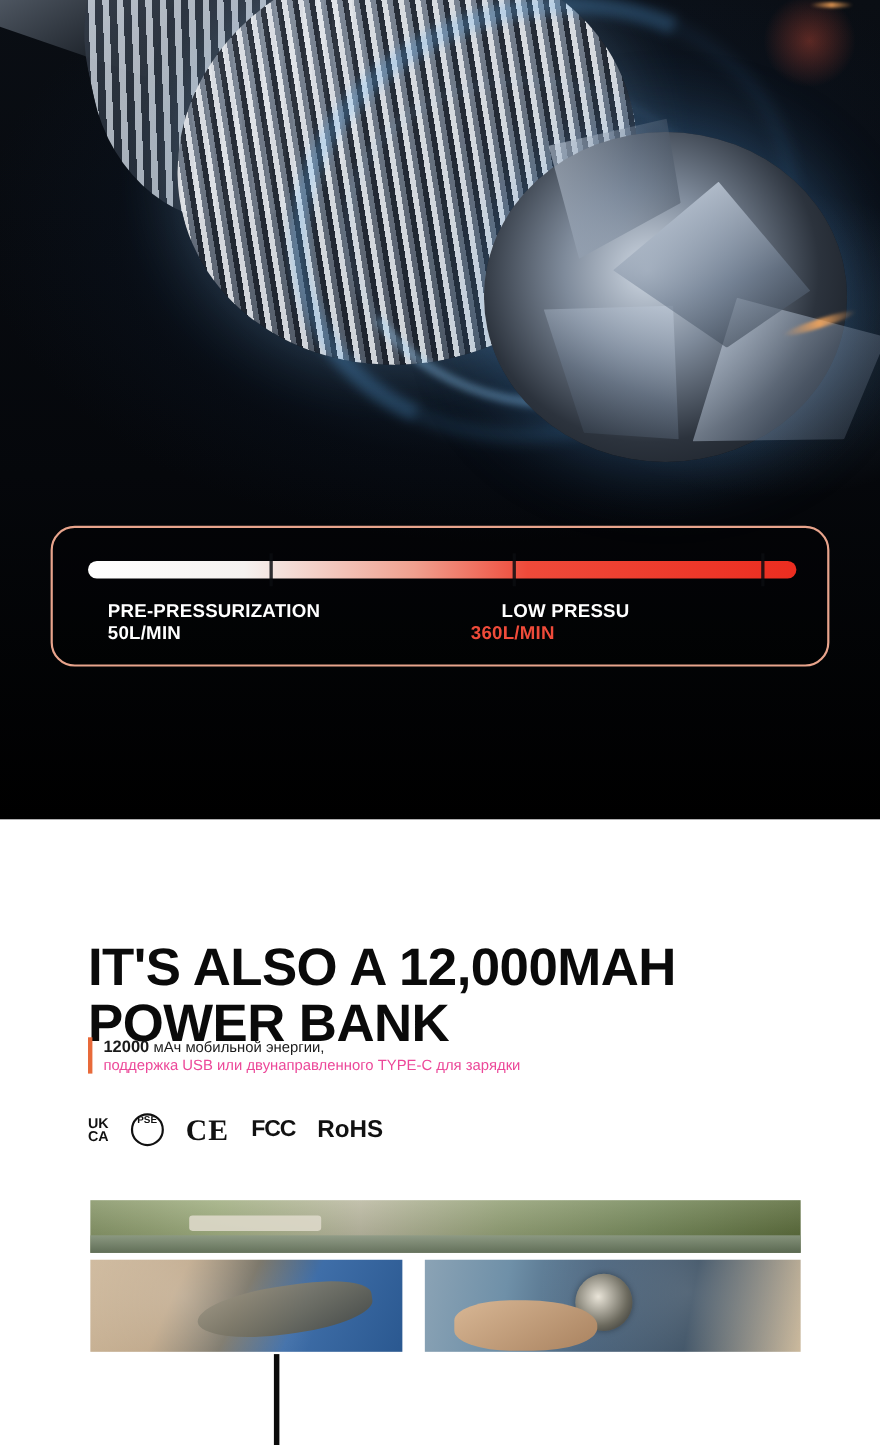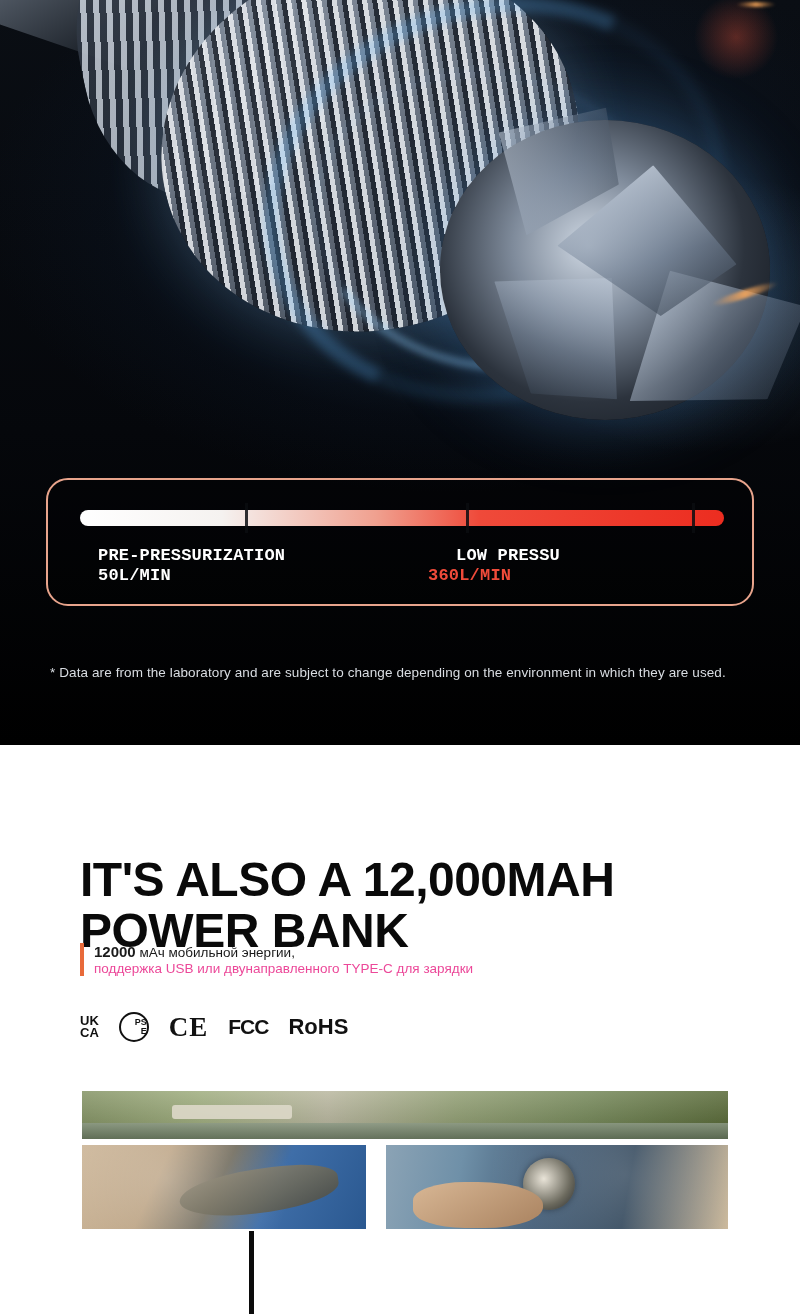--- a/index.html
+++ b/index.html
@@ -153,21 +153,20 @@
   }
   .labels {
     position: absolute;
     left: 50px; top: 66px;
     width: 660px; height: 50px;
   }
   .lab {
     position: absolute;
     top: 0;
     line-height: 1.15;
-    font-family: Liberation Mono, monospace;
   }
   .lab .t {
     font-size: 17px; font-weight: bold; letter-spacing: .2px;
     display: block;
   }
   .lab .v {
     font-size: 17px; font-weight: bold; letter-spacing: .2px;
     display: block;
   }
   .lab.l1 { left: 0px; }
@@ -220,21 +219,21 @@
   .certs {
     position: absolute;
     left: 80px; top: 262px;
     height: 40px;
     display: flex; align-items: center; gap: 20px;
   }
   .cert { color: #111; display: flex; align-items: center; }
   .ukca { font-size: 13px; font-weight: bold; line-height: 0.9; text-align: right; }
   .pse {
     width: 30px; height: 30px; border: 2px solid #111; border-radius: 50%;
-    display: flex; flex-direction: column; align-items: flex-end; justify-content: center;
+    display: flex; flex-direction: row; align-items: flex-start; justify-content: center;
     font-size: 9px; font-weight: bold; line-height: 1;
   }
   .ce { font-size: 27px; font-weight: bold; letter-spacing: 1px; font-family: "Liberation Serif", serif; }
   .fcc { font-size: 21px; font-weight: bold; letter-spacing: -1px; }
   .rohs { font-size: 22px; font-weight: bold; }
 
   
   .photo-wide {
     position: absolute;
     left: 80px; top: 344px;
@@ -335,21 +334,20 @@
           <span class="t">PRE-PRESSURIZATION</span>
           <span class="v">50L/MIN</span>
         </div>
         <div class="lab l2">
           <span class="t">LOW PRESSU</span>
           <span class="v">360L/MIN</span>
         </div>
       </div>
     </div>
 
-    <div class="disclaimer">* Data are from the laboratory and are subject to change depending on the environment in which they are used.</div>
   </section>
 
   <section class="lower">
     <h1 class="headline">IT'S ALSO A 12,000MAH POWER BANK</h1>
 
     <div class="sub">
       <div class="line1"><b>12000</b><span> мАч мобильной энергии,</span></div>
       <div class="line2">поддержка USB или двунаправленного TYPE-C для зарядки</div>
     </div>
 

